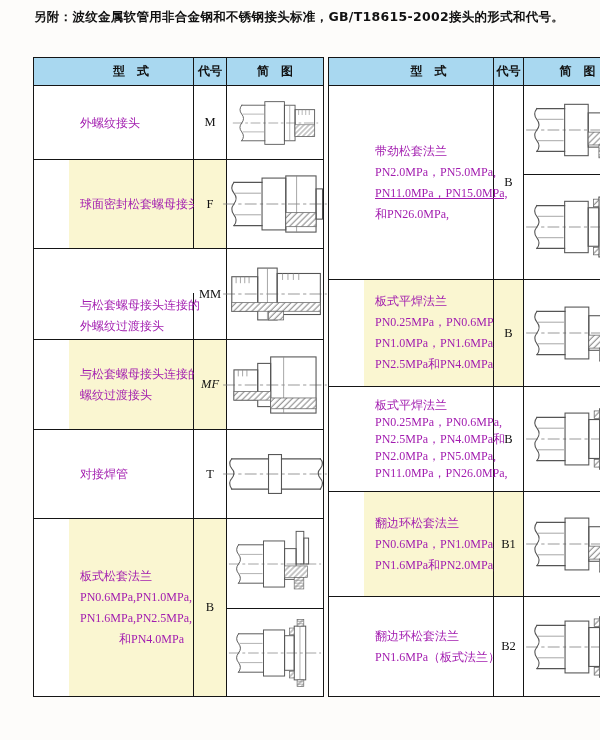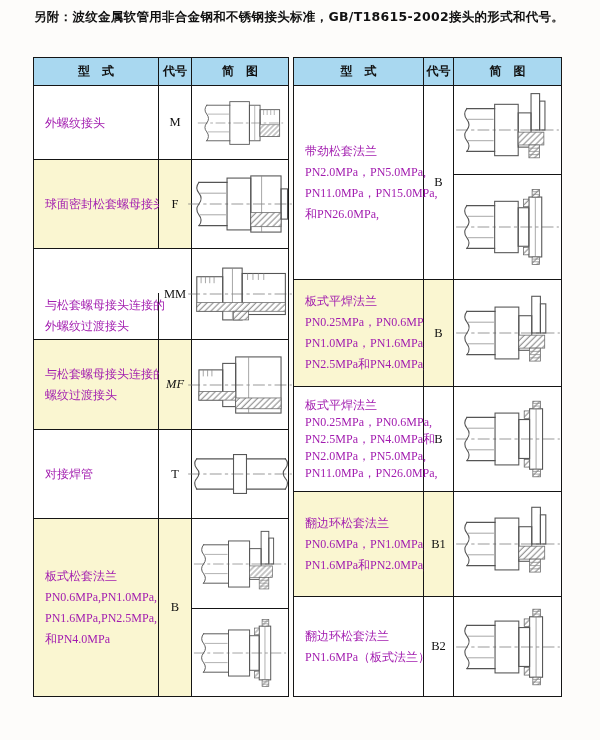--- a/index.html
+++ b/index.html
@@ -10,21 +10,21 @@
   }
   *{box-sizing:border-box;}
   .page{position:absolute;inset:0;}
   .caption{
     position:absolute;left:34px;top:8px;width:540px;
     font-size:12.5px;font-weight:600;letter-spacing:.3px;line-height:17px;
     color:#111;margin:0;
   }
   .tables{position:absolute;left:33px;top:57px;display:flex;gap:4px;}
   .tbl{border:1.5px solid #151515;background:#fff;}
-  .hrow,.trow{display:flex;width:100%;}
+  .hrow,.trow{display:flex;width:100%;padding-left:35px;}
   .hrow{height:27px;background:var(--blue,#a9d8f0);}
   .trow{border-top:1px solid #151515;}
   .cell{border-right:1px solid #151515;display:flex;flex-direction:column;justify-content:center;}
   .cell:last-child{border-right:none;}
   .hcell{align-items:center;justify-content:center;font-size:12px;font-weight:600;color:#111;display:flex;flex-direction:row;}
   .type-cell{padding:4px 4px 4px 11px;align-items:flex-start;}
   .type-line{font-size:12px;color:#a21caf;font-family:"Liberation Serif","DejaVu Serif","DejaVu Sans",serif;white-space:nowrap;}
   .code-cell{align-items:center;font-family:"Liberation Serif","DejaVu Serif",serif;font-size:12.5px;color:#111;}
   .diag-cell{align-items:center;justify-content:center;padding:0;}
   .diag-half{width:100%;display:flex;align-items:center;justify-content:center;}
@@ -166,21 +166,21 @@
     <path d="M56 22 H92 M56 50 H92" stroke="#555" stroke-width="1" fill="none" stroke-linecap="square"></path>
     <path d="M92 22 q4 4 0 9 q-4 4 0 9 q4 4 0 10" stroke="#555" stroke-width="1" fill="none" stroke-linecap="square"></path>
             </svg>
           </div>
         </div>
         <div class="trow" style="height: 178px;">
           <div class="cell type-cell hl" style="width: 125px;">
             <div class="type-line" style="line-height: 21px;">板式松套法兰</div>
             <div class="type-line" style="line-height: 21px;">PN0.6MPa,PN1.0MPa,</div>
             <div class="type-line" style="line-height: 21px;">PN1.6MPa,PN2.5MPa,</div>
-            <div class="type-line" style="line-height: 21px;">和PN4.0MPa</div>
+            <div class="type-line" style="line-height: 21px; margin-left: 39px;">和PN4.0MPa</div>
           </div>
           <div class="cell code-cell hl" style="width: 33px;">B</div>
           <div class="cell diag-cell" style="width: 96px;">
             <div class="diag-half" style="height: 90px;">
               <svg width="108" height="78" viewBox="0 0 100 72" preserveAspectRatio="xMidYMid meet">
                 <defs>
                   <pattern id="hp" width="4" height="4" patternUnits="userSpaceOnUse" patternTransform="rotate(45)">
                     <rect width="4" height="4" fill="#fff"></rect>
                     <line x1="1" y1="0" x2="1" y2="4" stroke="#8b8b8b" stroke-width="1"></line>
                   </pattern>
@@ -228,21 +228,21 @@
     <section class="tbl" id="right-table">
         <div class="hrow">
           <div class="cell hcell" style="width: 130px;">型　式</div>
           <div class="cell hcell" style="width: 30px;">代号</div>
           <div class="cell hcell" style="width: 107px;">简　图</div>
         </div>
         <div class="trow" style="height: 194px;">
           <div class="cell type-cell" style="width: 130px;">
             <div class="type-line" style="line-height: 21px; text-align: right;">带劲松套法兰</div>
             <div class="type-line" style="line-height: 21px;">PN2.0MPa，PN5.0MPa,</div>
-            <div class="type-line" style="line-height: 21px;">PN11.0MPa，PN15.0MPa,</div>
+            <div class="type-line" style="line-height: 21px; text-decoration: underline;">PN11.0MPa，PN15.0MPa,</div>
             <div class="type-line" style="line-height: 21px;">和PN26.0MPa,</div>
           </div>
           <div class="cell code-cell" style="width: 30px;">B</div>
           <div class="cell diag-cell" style="width: 107px;">
             <div class="diag-half" style="height: 88px;">
               <svg width="108" height="78" viewBox="0 0 100 72" preserveAspectRatio="xMidYMid meet">
                 <defs>
                   <pattern id="hp" width="4" height="4" patternUnits="userSpaceOnUse" patternTransform="rotate(45)">
                     <rect width="4" height="4" fill="#fff"></rect>
                     <line x1="1" y1="0" x2="1" y2="4" stroke="#8b8b8b" stroke-width="1"></line>

